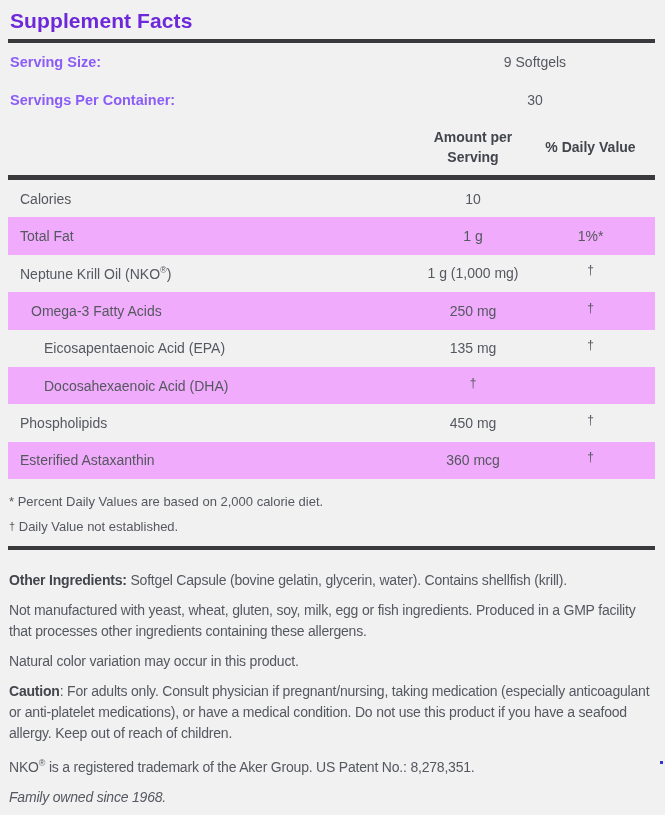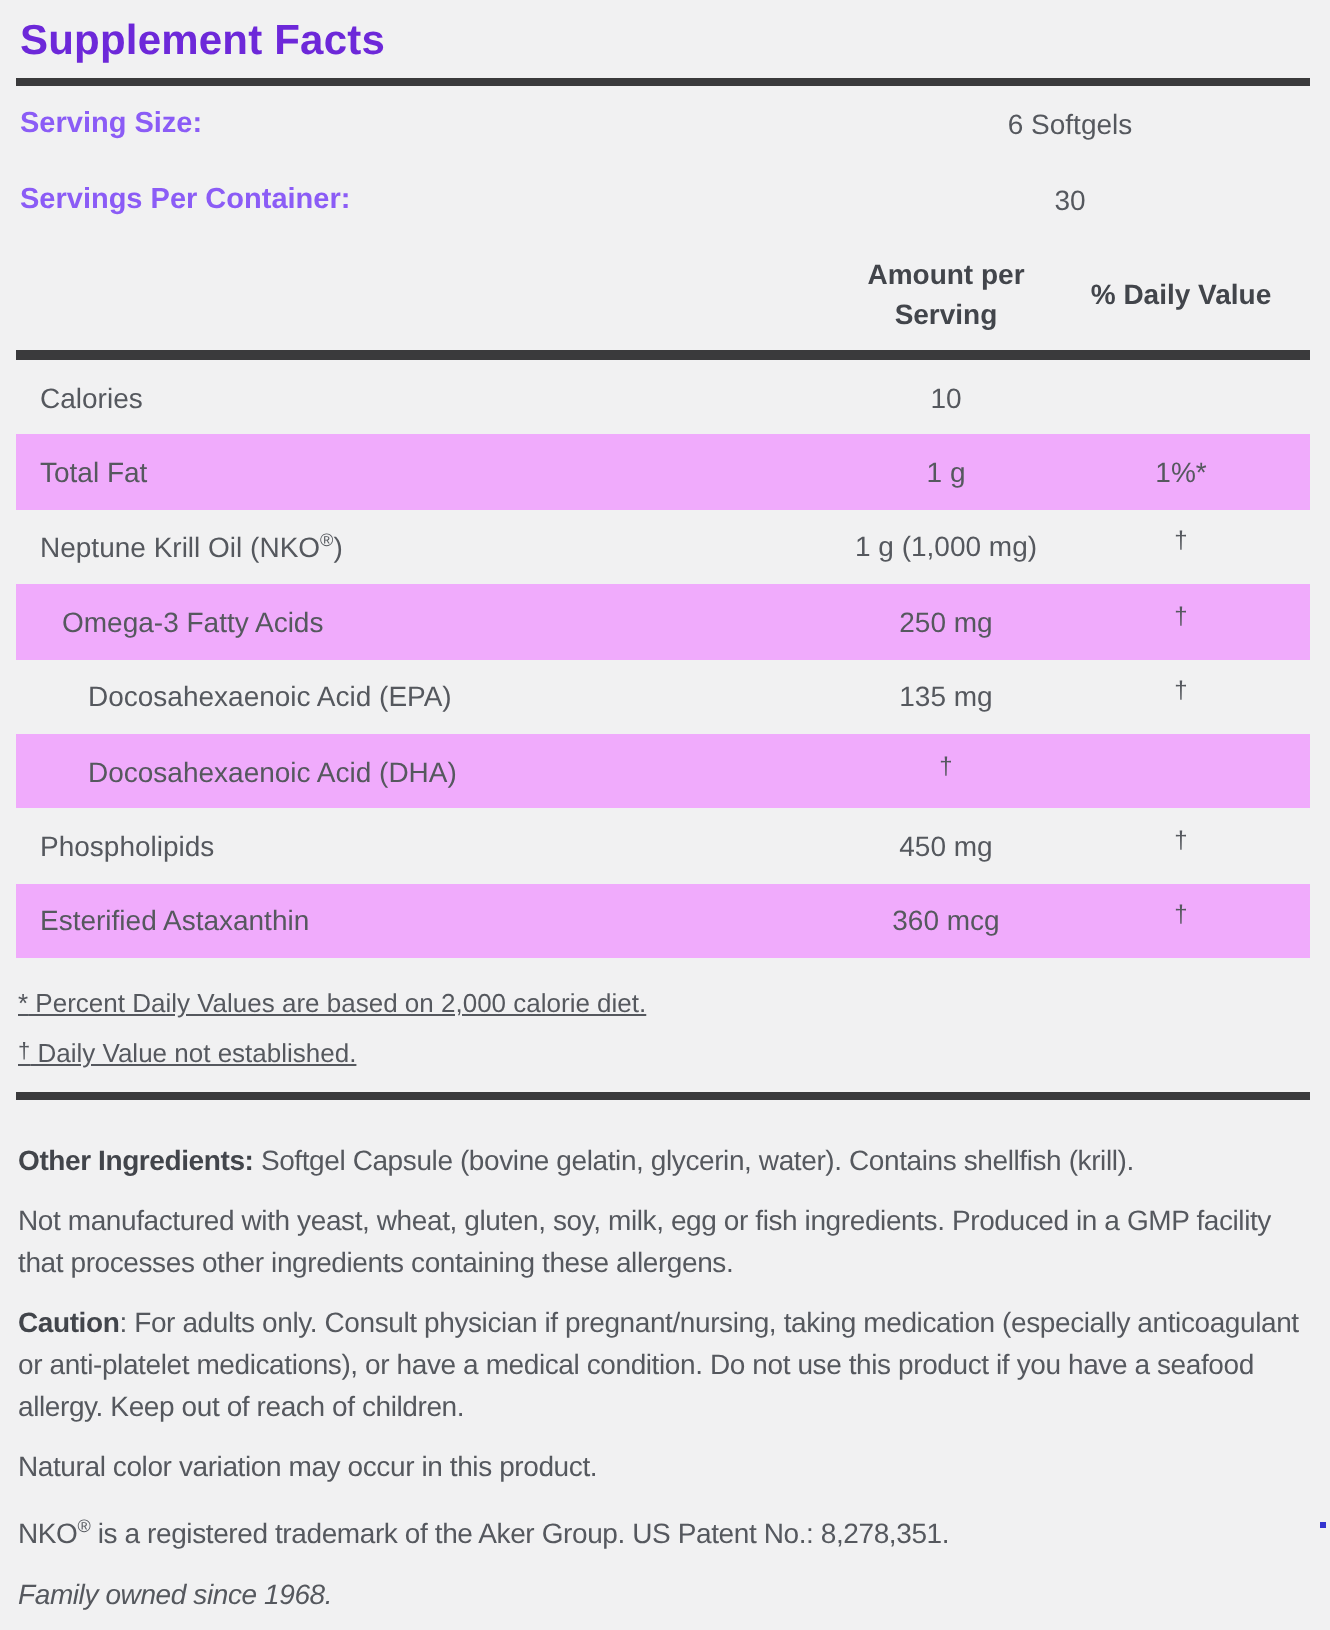--- a/index.html
+++ b/index.html
@@ -71,21 +71,21 @@
   .cell-name { padding-left: 0; }
   .indent-1 .cell-name { padding-left: 11px; }
   .indent-2 .cell-name { padding-left: 24px; }
   .cell-amount { text-align: center; }
   .cell-daily { text-align: center; }
   .cell-daily.sup-mark { font-size: 12px; position: relative; top: -3px; }
   sup.reg { font-size: 9px; }
 
   
   .footnotes { margin: 0 10px 0 9px; padding: 13px 0 4px 0; font-size: 13px; }
-  .footnote { line-height: 20px; margin-bottom: 5px; text-decoration: underline; }
+  .footnote { line-height: 20px; margin-bottom: 5px; }
   .fn-sup { font-size: 11px; vertical-align: top; position: relative; top: -1px; }
 
   
   .sections { margin: 20px 10px 0 9px; width: 646px; }
   .para {
     font-size: 14px; line-height: 21px;
     letter-spacing: -0.2px;
     margin: 0 0 9px 0;
   }
   .para b { color: #42454b; font-weight: 700; }
@@ -100,21 +100,21 @@
 </head>
 <body>
 
 <div class="panel">
 
   <div class="facts-title">Supplement Facts</div>
   <div class="rule rule-title"></div>
 
   <div class="serving-row">
     <span class="serving-label">Serving Size:</span>
-    <span class="serving-value">6 Softgels</span>
+    <span class="serving-value">9 Softgels</span>
   </div>
   <div class="serving-row">
     <span class="serving-label">Servings Per Container:</span>
     <span class="serving-value">30</span>
   </div>
 
   <div class="col-header-row">
     <span></span>
     <span class="col-header amount">Amount per
 Serving</span>
@@ -140,21 +140,21 @@
     <span class="cell-daily sup-mark">†</span>
   </div>
 
   <div class="nutrient-row white indent-1">
     <span class="cell-name">Omega-3 Fatty Acids</span>
     <span class="cell-amount">250 mg</span>
     <span class="cell-daily sup-mark">†</span>
   </div>
 
   <div class="nutrient-row indent-2">
-    <span class="cell-name">Docosahexaenoic Acid (EPA)</span>
+    <span class="cell-name">Eicosapentaenoic Acid (EPA)</span>
     <span class="cell-amount">135 mg</span>
     <span class="cell-daily sup-mark">†</span>
   </div>
 
   <div class="nutrient-row white indent-2">
     <span class="cell-name">Docosahexaenoic Acid (DHA)</span>
     <span class="cell-daily sup-mark">†</span>
   </div>
 
   <div class="nutrient-row">
@@ -174,23 +174,23 @@
     <div class="footnote"><span class="fn-sup">†</span><span> Daily Value not established.</span></div>
   </div>
 
   <div class="rule rule-section"></div>
 
   <div class="sections">
     <p class="para"><b>Other Ingredients:</b><span> Softgel Capsule (bovine gelatin, glycerin, water). Contains shellfish (krill).</span></p>
 
     <p class="para">Not manufactured with yeast, wheat, gluten, soy, milk, egg or fish ingredients. Produced in a GMP facility that processes other ingredients containing these allergens.</p>
 
+    <p class="para">Natural color variation may occur in this product.</p>
+
     <p class="para"><b>Caution</b><span>: For adults only. Consult physician if pregnant/nursing, taking medication (especially anticoagulant or anti-platelet medications), or have a medical condition. Do not use this product if you have a seafood allergy. Keep out of reach of children.</span></p>
-
-    <p class="para">Natural color variation may occur in this product.</p>
 
     <p class="para"><span>NKO</span><sup class="tm">®</sup><span> is a registered trademark of the Aker Group. US Patent No.: 8,278,351.</span></p>
 
     <p class="para italic">Family owned since 1968.</p>
   </div>
 
   <div class="stray-dot"></div>
 </div>
 
 </body></html>

